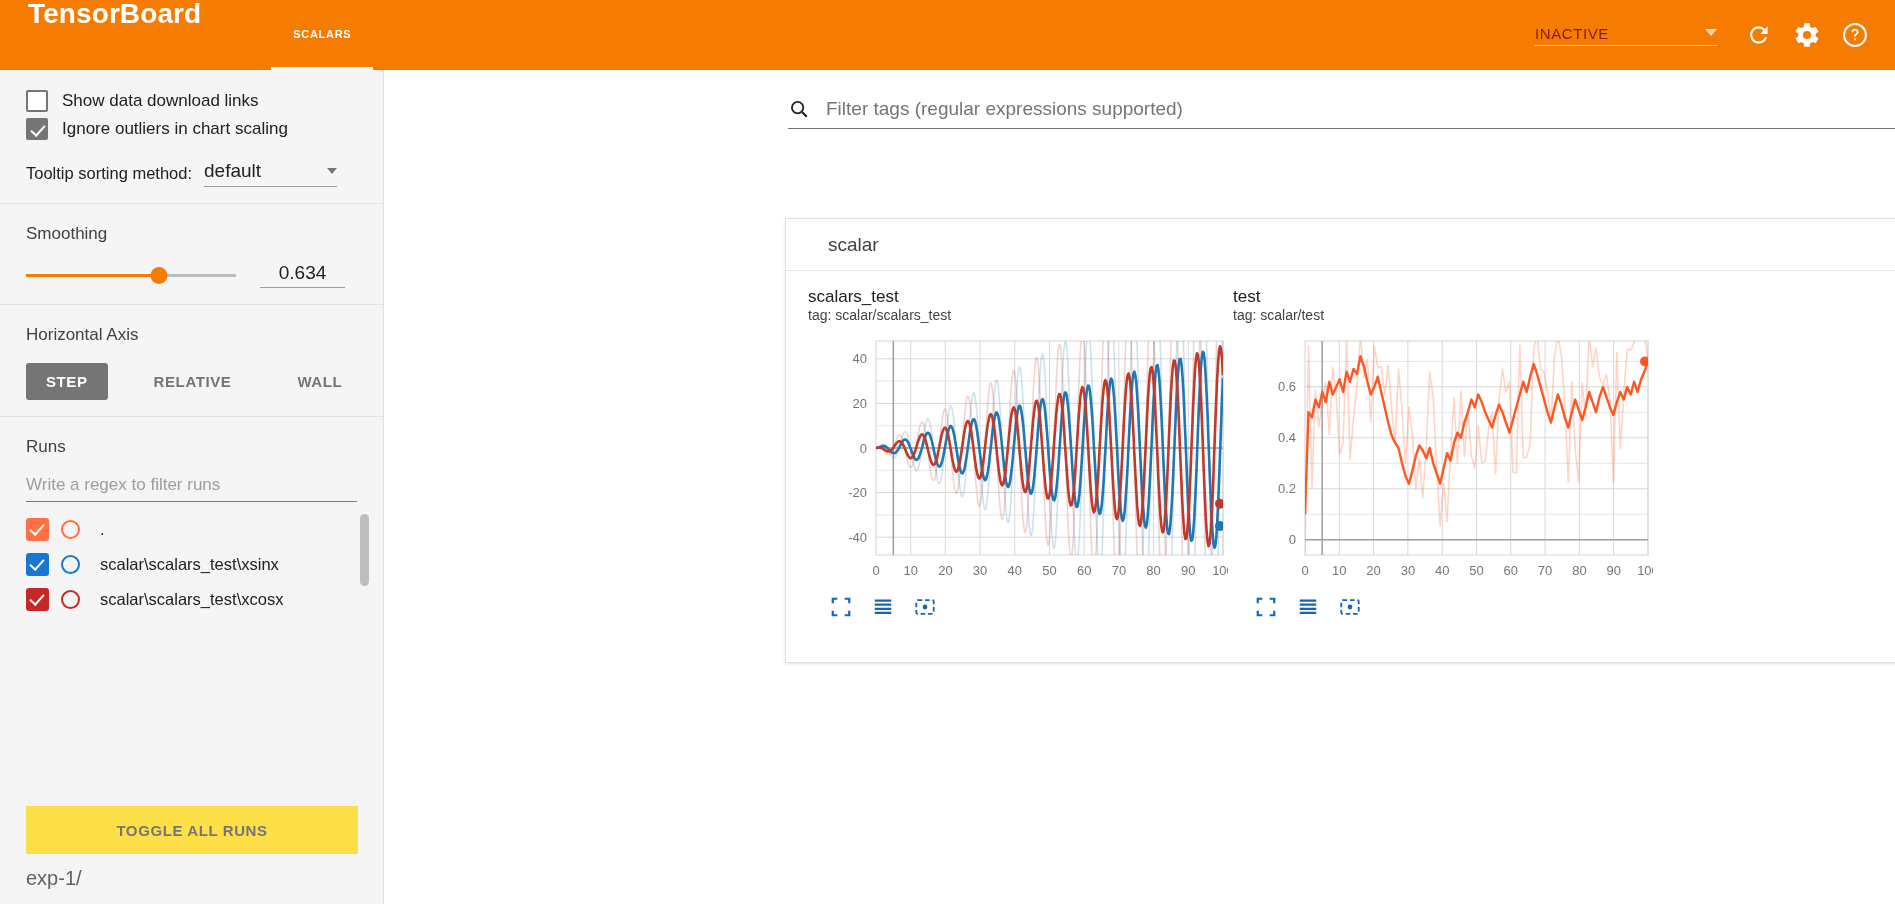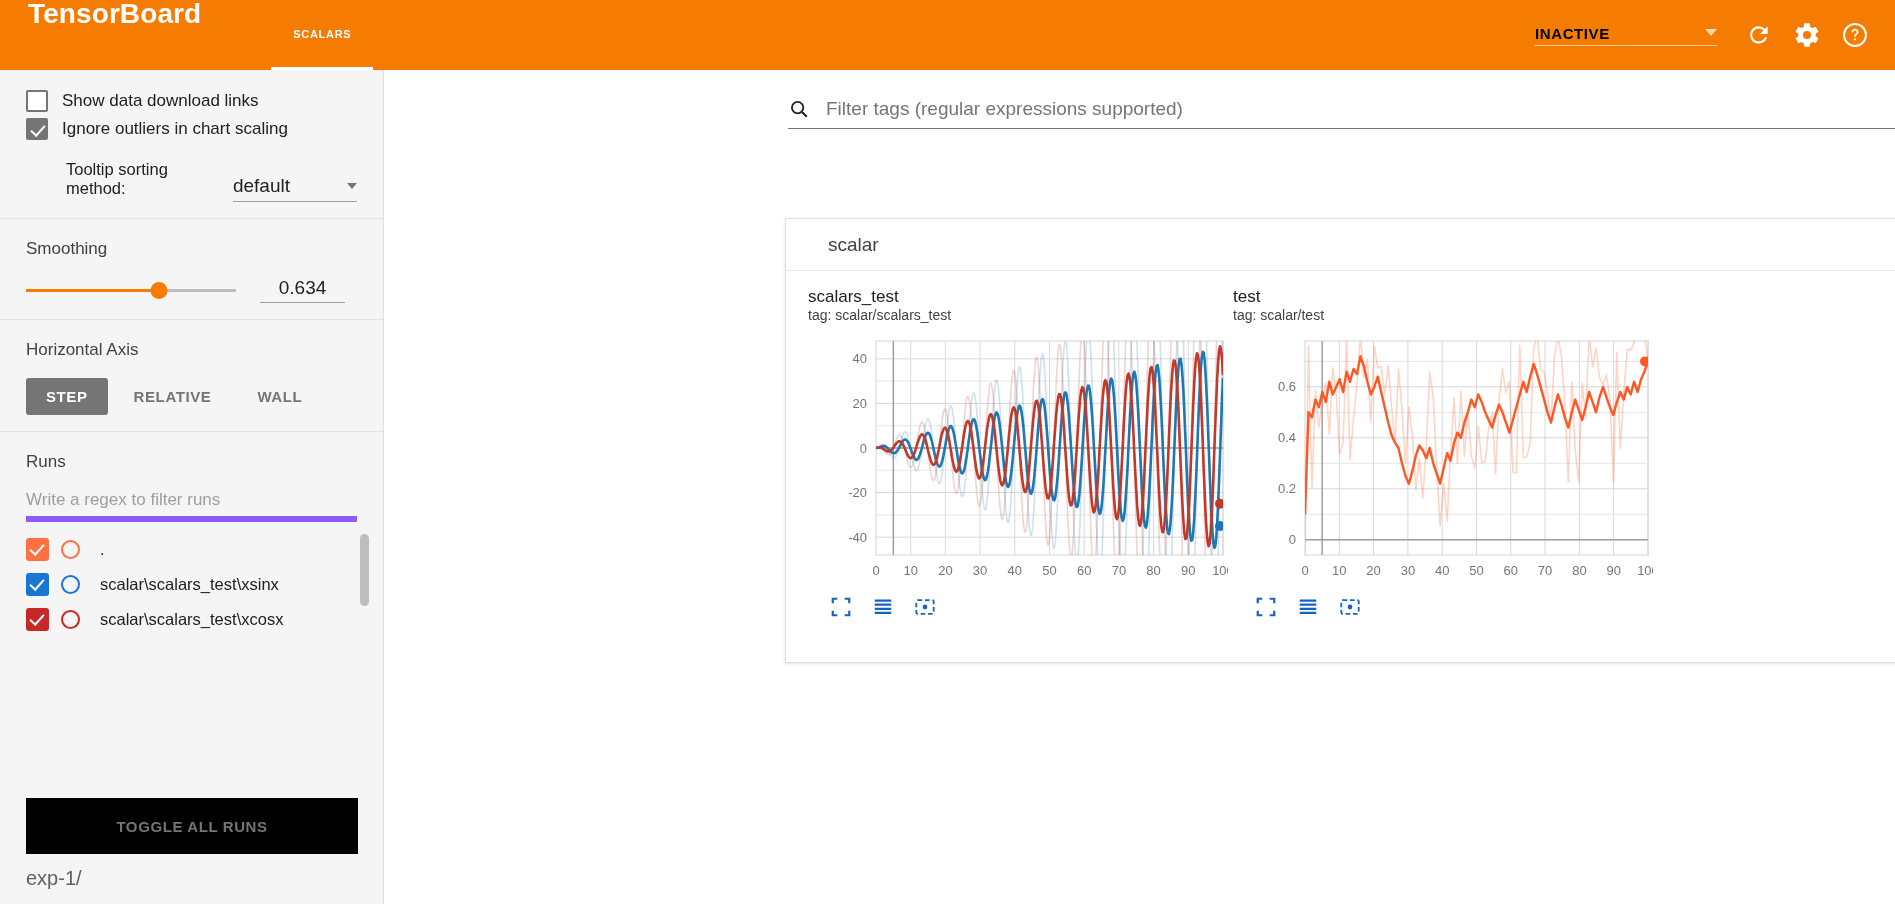--- a/index.html
+++ b/index.html
@@ -30,21 +30,21 @@
   .right-tools {
     position:absolute; right:16px; top:0; height:70px;
     display:flex; align-items:center; gap:0px;
   }
   .inactive-select {
     display:flex; align-items:center; justify-content:space-between;
     width:182px; margin-right:18px; padding-bottom:3px;
     border-bottom:1px solid #fbc9a0; cursor:pointer;
   }
   .inactive-select .label {
-    font-size:15px; font-weight:bold; letter-spacing:.6px; color:#000000;
+    font-size:15px; font-weight:normal; letter-spacing:.6px; color:#7f1d1d;
   }
   .caret {
     width:0;height:0;border-left:6px solid transparent;border-right:6px solid transparent;
     border-top:7px solid #ffd8b5; margin-bottom:2px;
   }
   .icon-btn {
     width:48px;height:48px;display:flex;align-items:center;justify-content:center;
     cursor:pointer; border-radius:50%;
   }
 
@@ -62,21 +62,21 @@
   .chk {
     width:22px;height:22px;border:2px solid #757575;border-radius:2px;
     background:#fff; margin-right:14px; flex:none; position:relative;
   }
   .chk.checked { background:#757575; border-color:#757575; }
   .chk.checked:after {
     content:""; position:absolute; left:6px; top:2px; width:6px; height:12px;
     border:solid #fff; border-width:0 2.6px 2.6px 0; transform:rotate(42deg);
   }
   .chk-label { font-size:17px; color:#212121; }
-  .tooltip-row { display:flex; align-items:flex-end; margin-top:20px;margin-left:40px; }
+  .tooltip-row { display:flex; align-items:flex-end; margin-top:20px; }
   .tooltip-label { font-size:16.5px; color:#212121; padding-bottom:4px; }
   .select-underline {
     margin-left:12px; width:133px; display:flex; align-items:center;
     justify-content:space-between; border-bottom:1px solid #9e9e9e;
     padding-bottom:4px; cursor:pointer;
   }
   .select-underline .val { font-size:19px; color:#212121; }
   .caret-gray {
     width:0;height:0;border-left:5px solid transparent;border-right:5px solid transparent;
     border-top:6px solid #757575;
@@ -93,51 +93,51 @@
   }
   .slider .thumb {
     position:absolute; top:2px; width:17px; height:17px; border-radius:50%;
     background:#f57c00; transform:translateX(-50%);
   }
   .smooth-val {
     margin-left:24px; width:85px; text-align:center; font-size:19px; color:#212121;
     border-bottom:1px solid #9e9e9e; padding-bottom:3px;
   }
 
-  .axis-btns { display:flex; margin-top:4px; }
+  .axis-btns { display:flex; margin-top:4px;gap:20px; }
   .axis-btn {
     padding:10px 20px; font-size:15px; font-weight:bold; letter-spacing:.6px;
     color:#757575; border-radius:3px; cursor:pointer; margin-right:6px;
   }
   .axis-btn.active { background:#757575; color:#fff; }
 
   .runs-filter {
-    margin-top:6px; border-bottom:6px solid #8b5cf6; padding-bottom:6px;
+    margin-top:6px; border-bottom:1px solid #8b5cf6; padding-bottom:6px;
     font-size:17px; color:#9e9e9e;
   }
   .run-list { margin-top:10px; position:relative; }
   .run-row { display:flex; align-items:center; height:35px; cursor:pointer; }
   .run-chk {
     width:23px;height:23px;border-radius:3px;flex:none;position:relative;margin-right:12px;
   }
   .run-chk:after {
     content:""; position:absolute; left:7px; top:3px; width:6px; height:12px;
     border:solid #fff; border-width:0 2.6px 2.6px 0; transform:rotate(42deg);
   }
   .run-circle {
     width:19px;height:19px;border-radius:50%;border:2.4px solid; flex:none; margin-right:20px;
   }
   .run-name { font-size:16.5px; color:#212121; white-space:nowrap; }
   .scrollbar {
     position:absolute; right:-12px; top:2px; width:9px; height:72px;
     background:#bdbdbd; border-radius:5px;
   }
   .toggle-all {
-    position:absolute; left:26px; bottom:50px; width:332px; height:56px;
-    background:#000000; display:flex; align-items:center; justify-content:center;
+    position:absolute; left:26px; bottom:50px; width:332px; height:48px;
+    background:#fde047; display:flex; align-items:center; justify-content:center;
     font-size:15px; font-weight:bold; letter-spacing:.6px; color:#757575; cursor:pointer;
   }
   .exp-label {
     position:absolute; left:26px; bottom:14px; font-size:20px; color:#616161;
   }
 
   
   .main { flex:1; background:#fff; position:relative; overflow:hidden; }
   .filter-bar {
     display:flex; align-items:center; margin:28px 0 0 404px; width:1160px;

